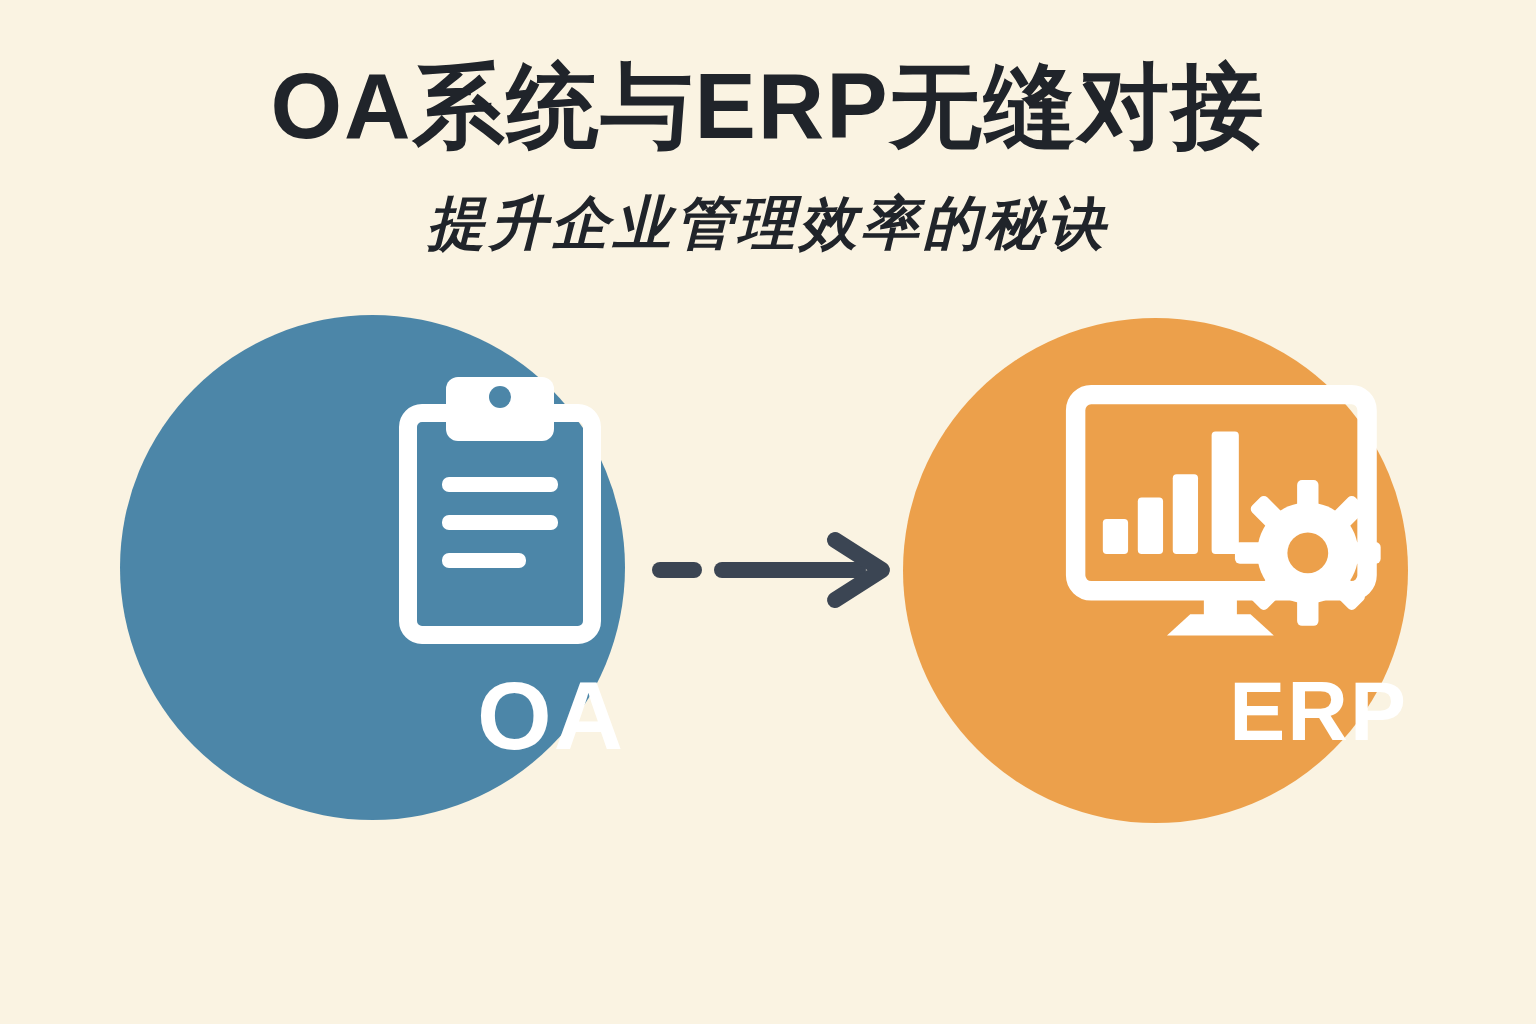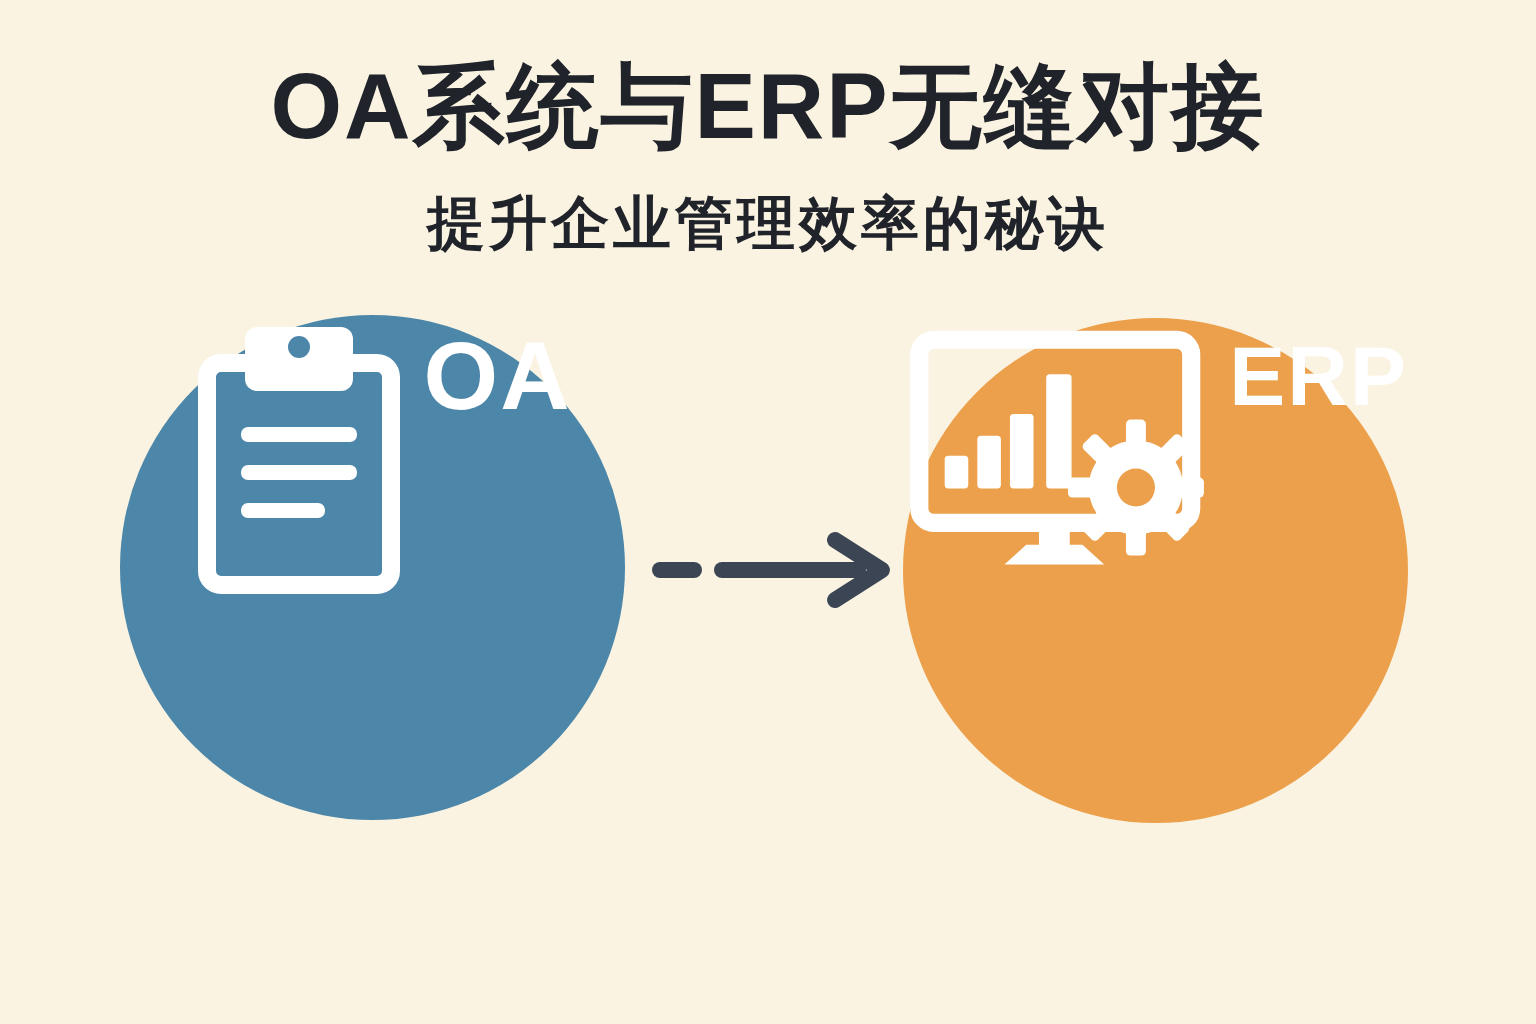--- a/index.html
+++ b/index.html
@@ -39,30 +39,31 @@
     font-weight:700;
     letter-spacing:2px;
     color:var(--text);
   }
   .subtitle{
     margin-top:30px;
     font-size:58px;
     font-weight:700;
     letter-spacing:4px;
     color:var(--text);
+    font-style:italic;
   }
   
   .node{
     position:absolute;
     width:505px;
     height:505px;
     border-radius:50%;
     display:flex;
-    flex-direction:row;
-    align-items:flex-start;
+    flex-direction:column;
+    align-items:flex-end;
     justify-content:center;
   }
   .node-oa{
     left:120px;
     top:315px;
     background:var(--blue);
   }
   .node-erp{
     left:903px;
     top:318px;

